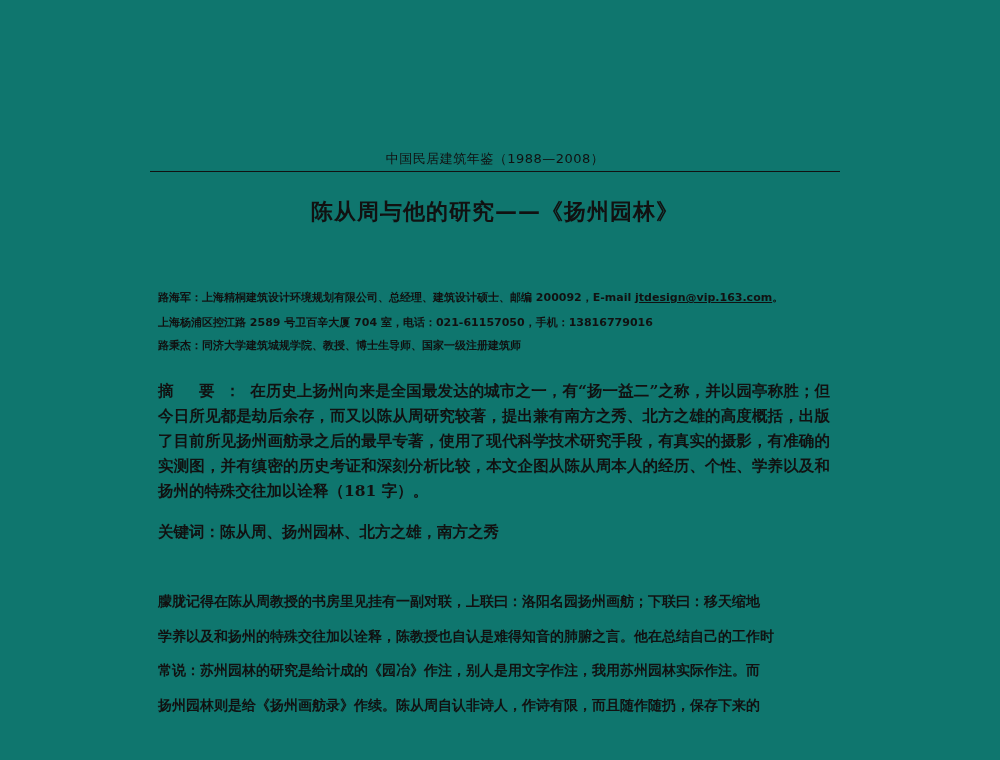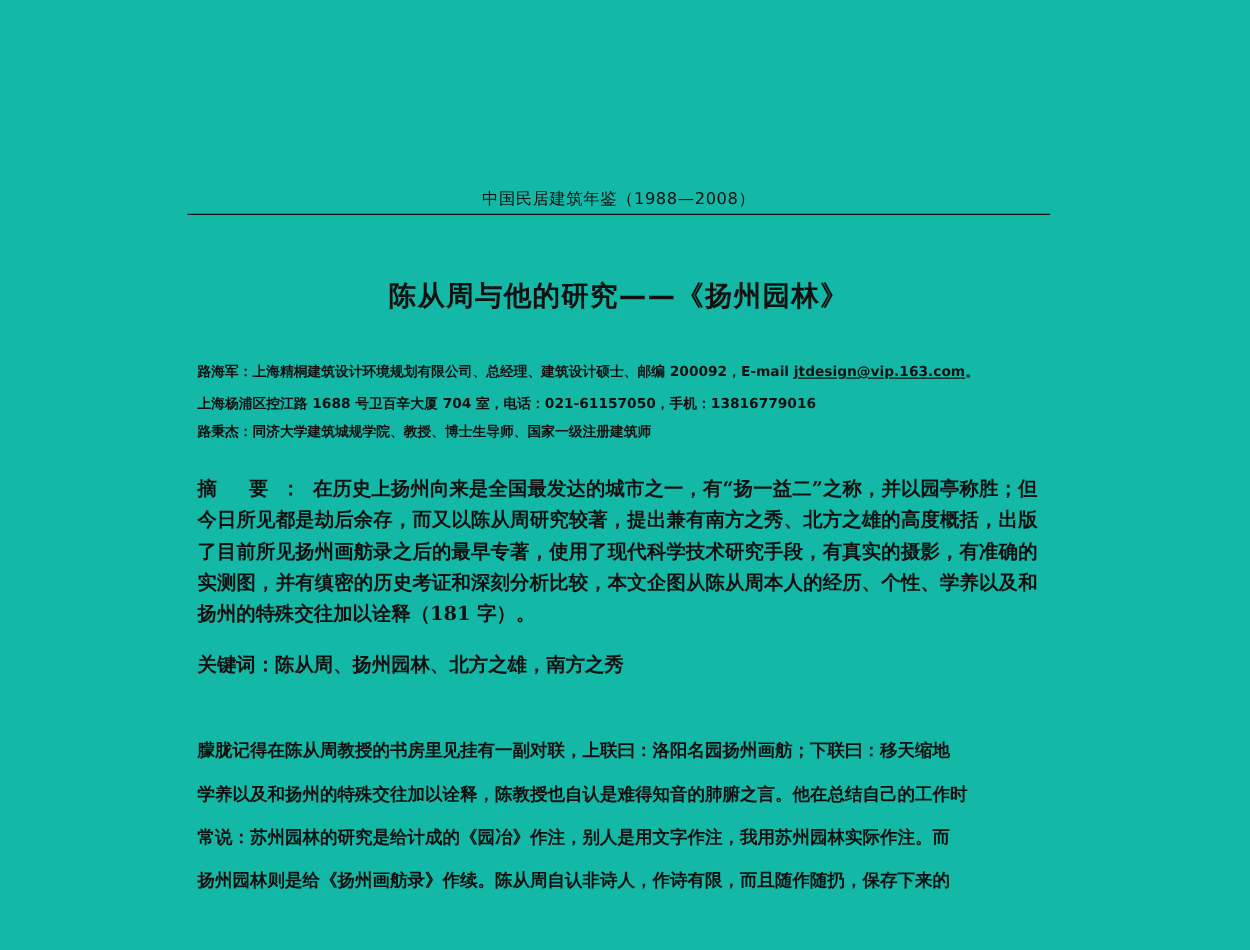--- a/index.html
+++ b/index.html
@@ -1,20 +1,20 @@
 <!DOCTYPE html>
 <html><head>
 <meta charset="utf-8">
 <style>
   html, body { margin: 0; padding: 0; background: #ffffff; }
   body { width: 1000px; height: 760px; position: relative; overflow: hidden; font-family: "DejaVu Sans", sans-serif; color: #111; }
-  .page { position: absolute; left: 0; top: 0; width: 1000px; height: 760px; background: #14b8a6; }
+  .page { position: absolute; left: 0; top: 0; width: 1000px; height: 760px; background: #0f766e; }
   .running-head { position: absolute; left: 150px; width: 690px; top: 150px; text-align: center; font-size: 13px; letter-spacing: 0.5px; }
   .head-rule { position: absolute; left: 150px; width: 690px; top: 171px; height: 0; border-top: 1.5px solid #111; }
-  .title { position: absolute; left: 150px; width: 690px; top: 197px; text-align: center; font-size: 22px; font-weight: bold; letter-spacing: 1px; margin-top: 25px; }
+  .title { position: absolute; left: 150px; width: 690px; top: 197px; text-align: center; font-size: 22px; font-weight: bold; letter-spacing: 1px; }
   .authors { position: absolute; left: 150px; width: 690px; top: 250px; text-align: center; font-family: "DejaVu Serif", serif; font-size: 17px; font-weight: bold; letter-spacing: 2px; }
   .affil { position: absolute; left: 158px; width: 690px; font-size: 11px; font-weight: bold; white-space: nowrap; }
   .affil a { color: #111; text-decoration: underline; }
   .abstract { position: absolute; left: 158px; width: 672px; top: 378px; font-family: "DejaVu Serif", serif; font-size: 15.5px; line-height: 25px; font-weight: bold; text-align: justify; }
   .abstract .label { letter-spacing: 10px; }
   .keywords { position: absolute; left: 158px; width: 672px; top: 522px; font-family: "DejaVu Serif", serif; font-size: 15.5px; font-weight: bold; }
   .body-text { position: absolute; left: 158px; width: 672px; top: 584px; font-size: 14px; line-height: 34.5px; font-weight: bold; text-align: justify; }
   .body-text span { display: block; white-space: nowrap; }
 </style>
 </head>
@@ -22,21 +22,21 @@
 
 <div class="page">
   <div class="running-head">中国民居建筑年鉴（1988—2008）</div>
   <div class="head-rule"></div>
 
   <div class="title">陈从周与他的研究——《扬州园林》</div>
 
   <div class="affil" style="top:290px">
     <span>路海军：上海精桐建筑设计环境规划有限公司、总经理、建筑设计硕士、邮编 200092，E-mail </span><a>jtdesign@vip.163.com</a><span>。</span>
   </div>
-  <div class="affil" style="top:315px">上海杨浦区控江路 1688 号卫百辛大厦 704 室，电话：021-61157050，手机：13816779016</div>
+  <div class="affil" style="top:315px">上海杨浦区控江路 2589 号卫百辛大厦 704 室，电话：021-61157050，手机：13816779016</div>
   <div class="affil" style="top:338px">路秉杰：同济大学建筑城规学院、教授、博士生导师、国家一级注册建筑师</div>
 
   <div class="abstract">
     <span class="label">摘 要：</span><span>在历史上扬州向来是全国最发达的城市之一，有“扬一益二”之称，并以园亭称胜；但今日所见都是劫后余存，而又以陈从周研究较著，提出兼有南方之秀、北方之雄的高度概括，出版了目前所见扬州画舫录之后的最早专著，使用了现代科学技术研究手段，有真实的摄影，有准确的实测图，并有缜密的历史考证和深刻分析比较，本文企图从陈从周本人的经历、个性、学养以及和扬州的特殊交往加以诠释（181 字）。</span>
   </div>
 
   <div class="keywords">
     <span>关键词：</span><span>陈从周、扬州园林、北方之雄，南方之秀</span>
   </div>
 

